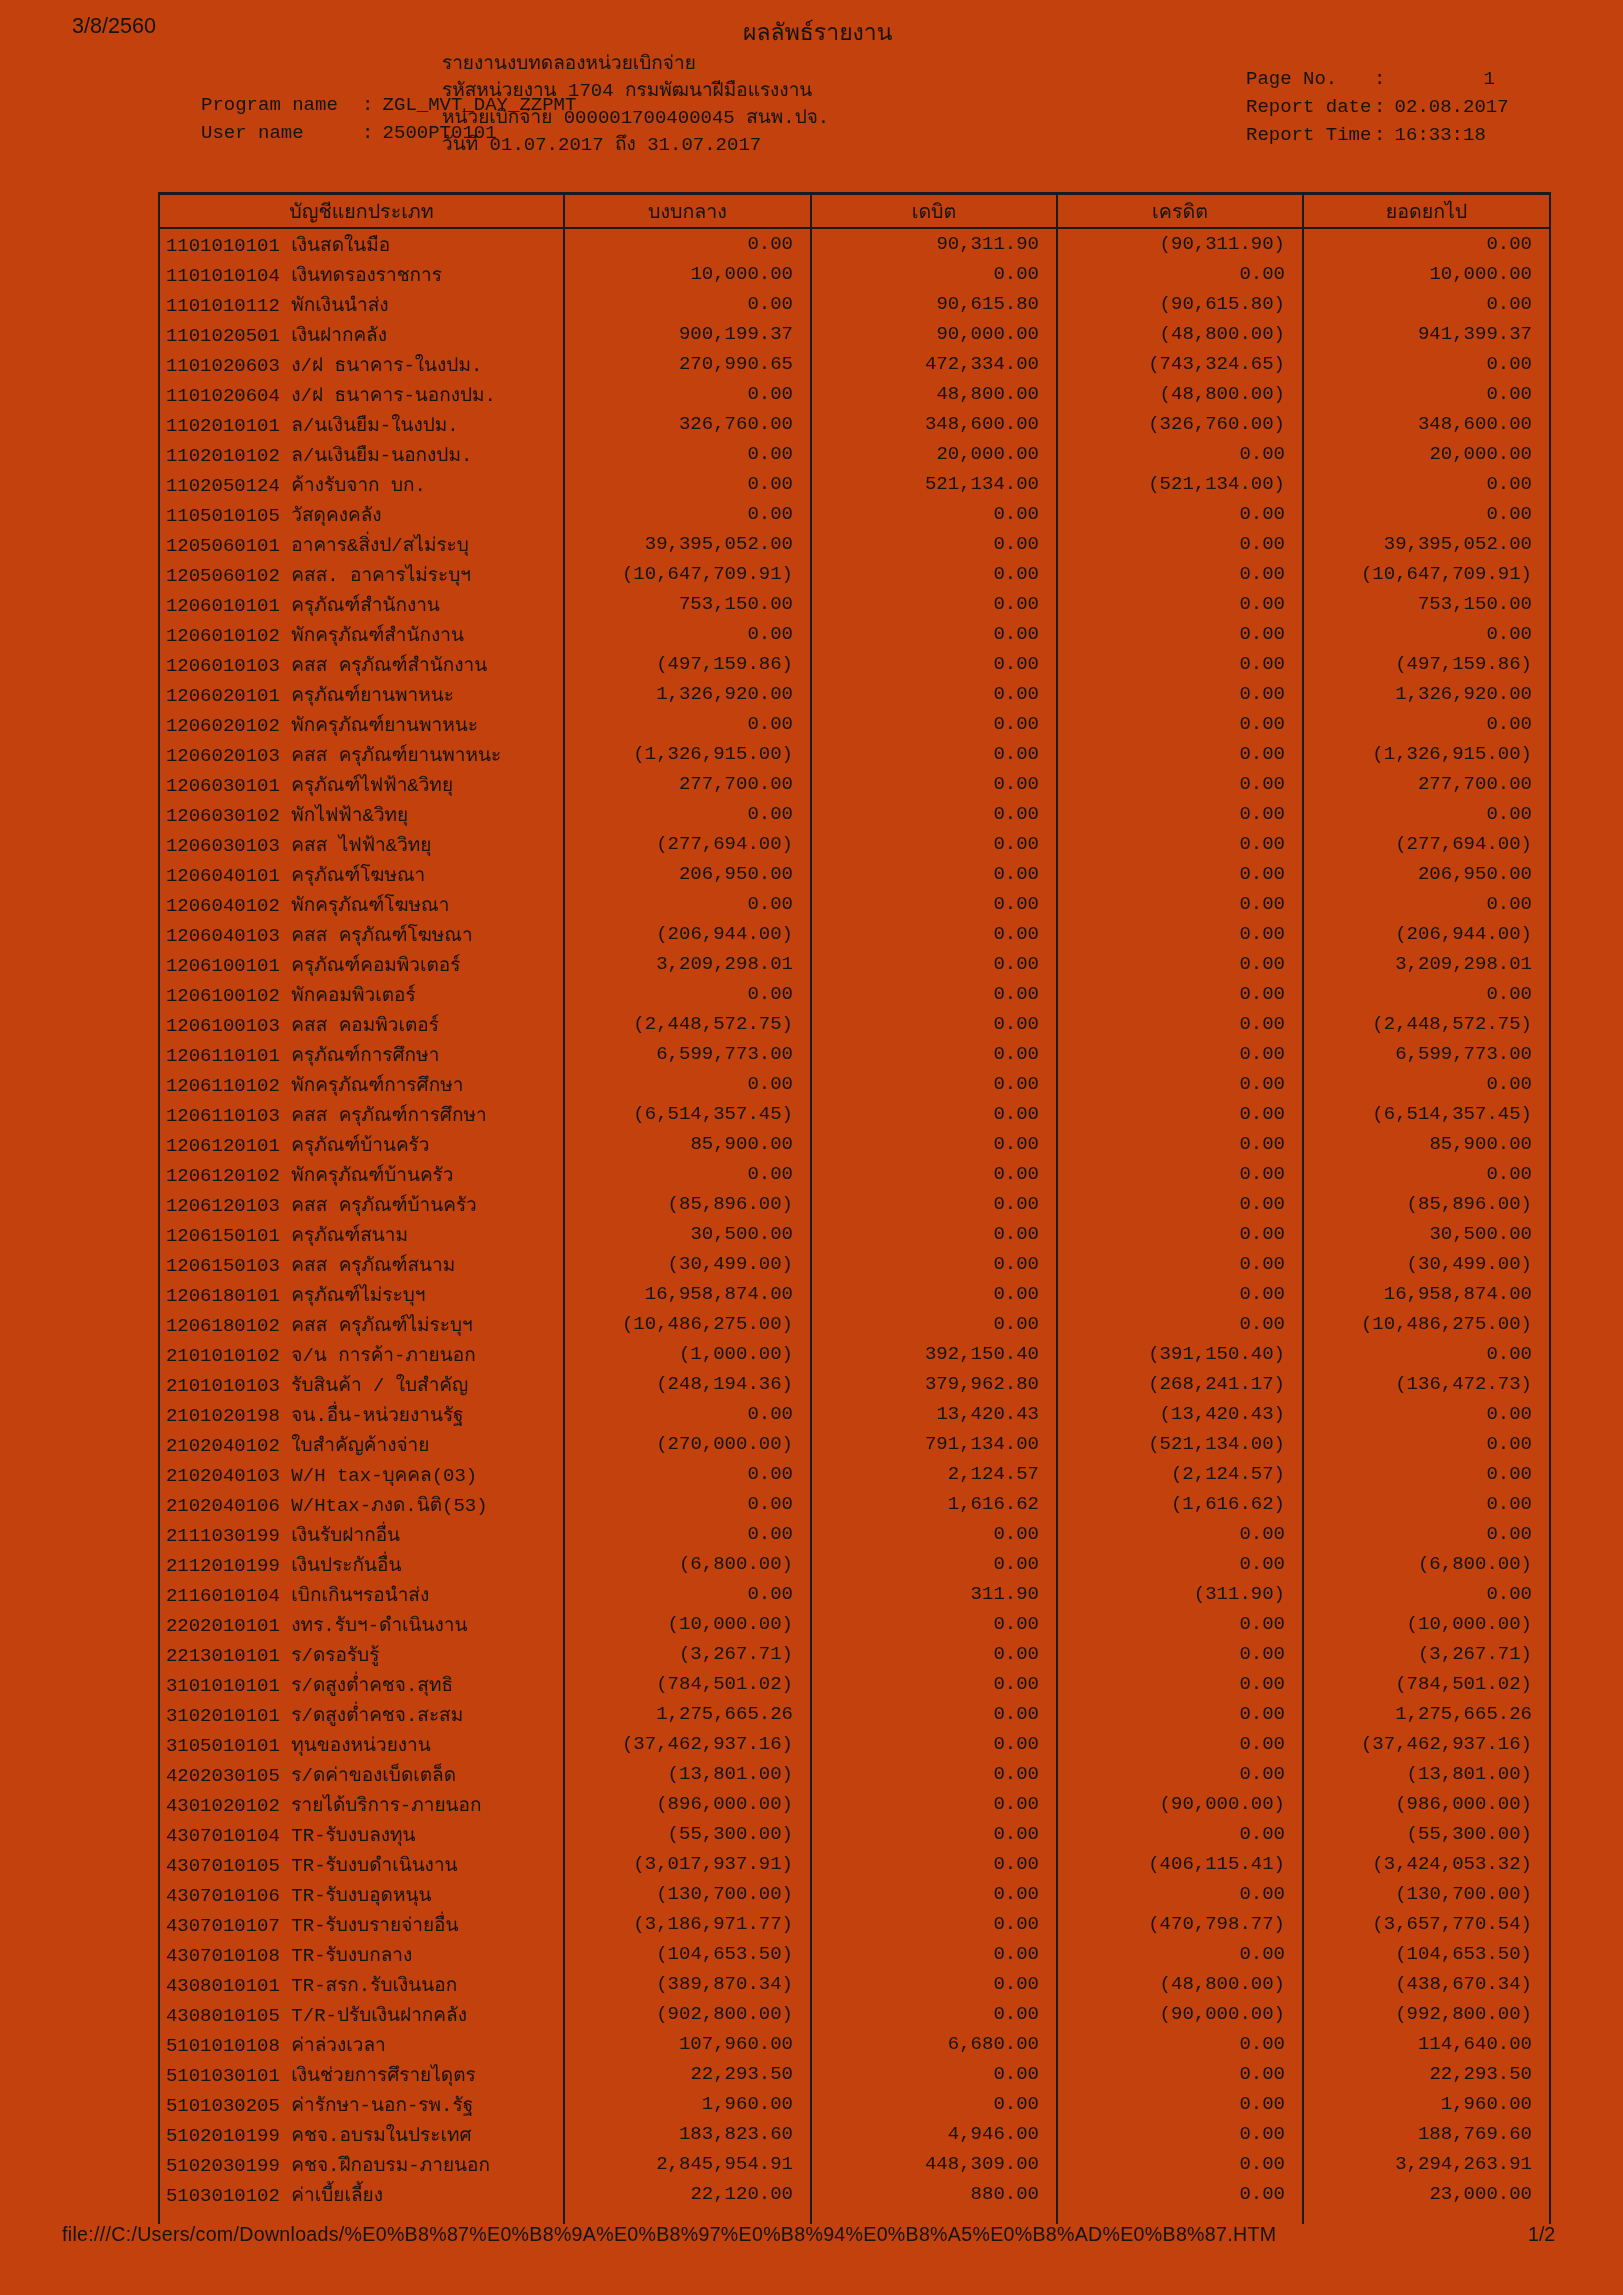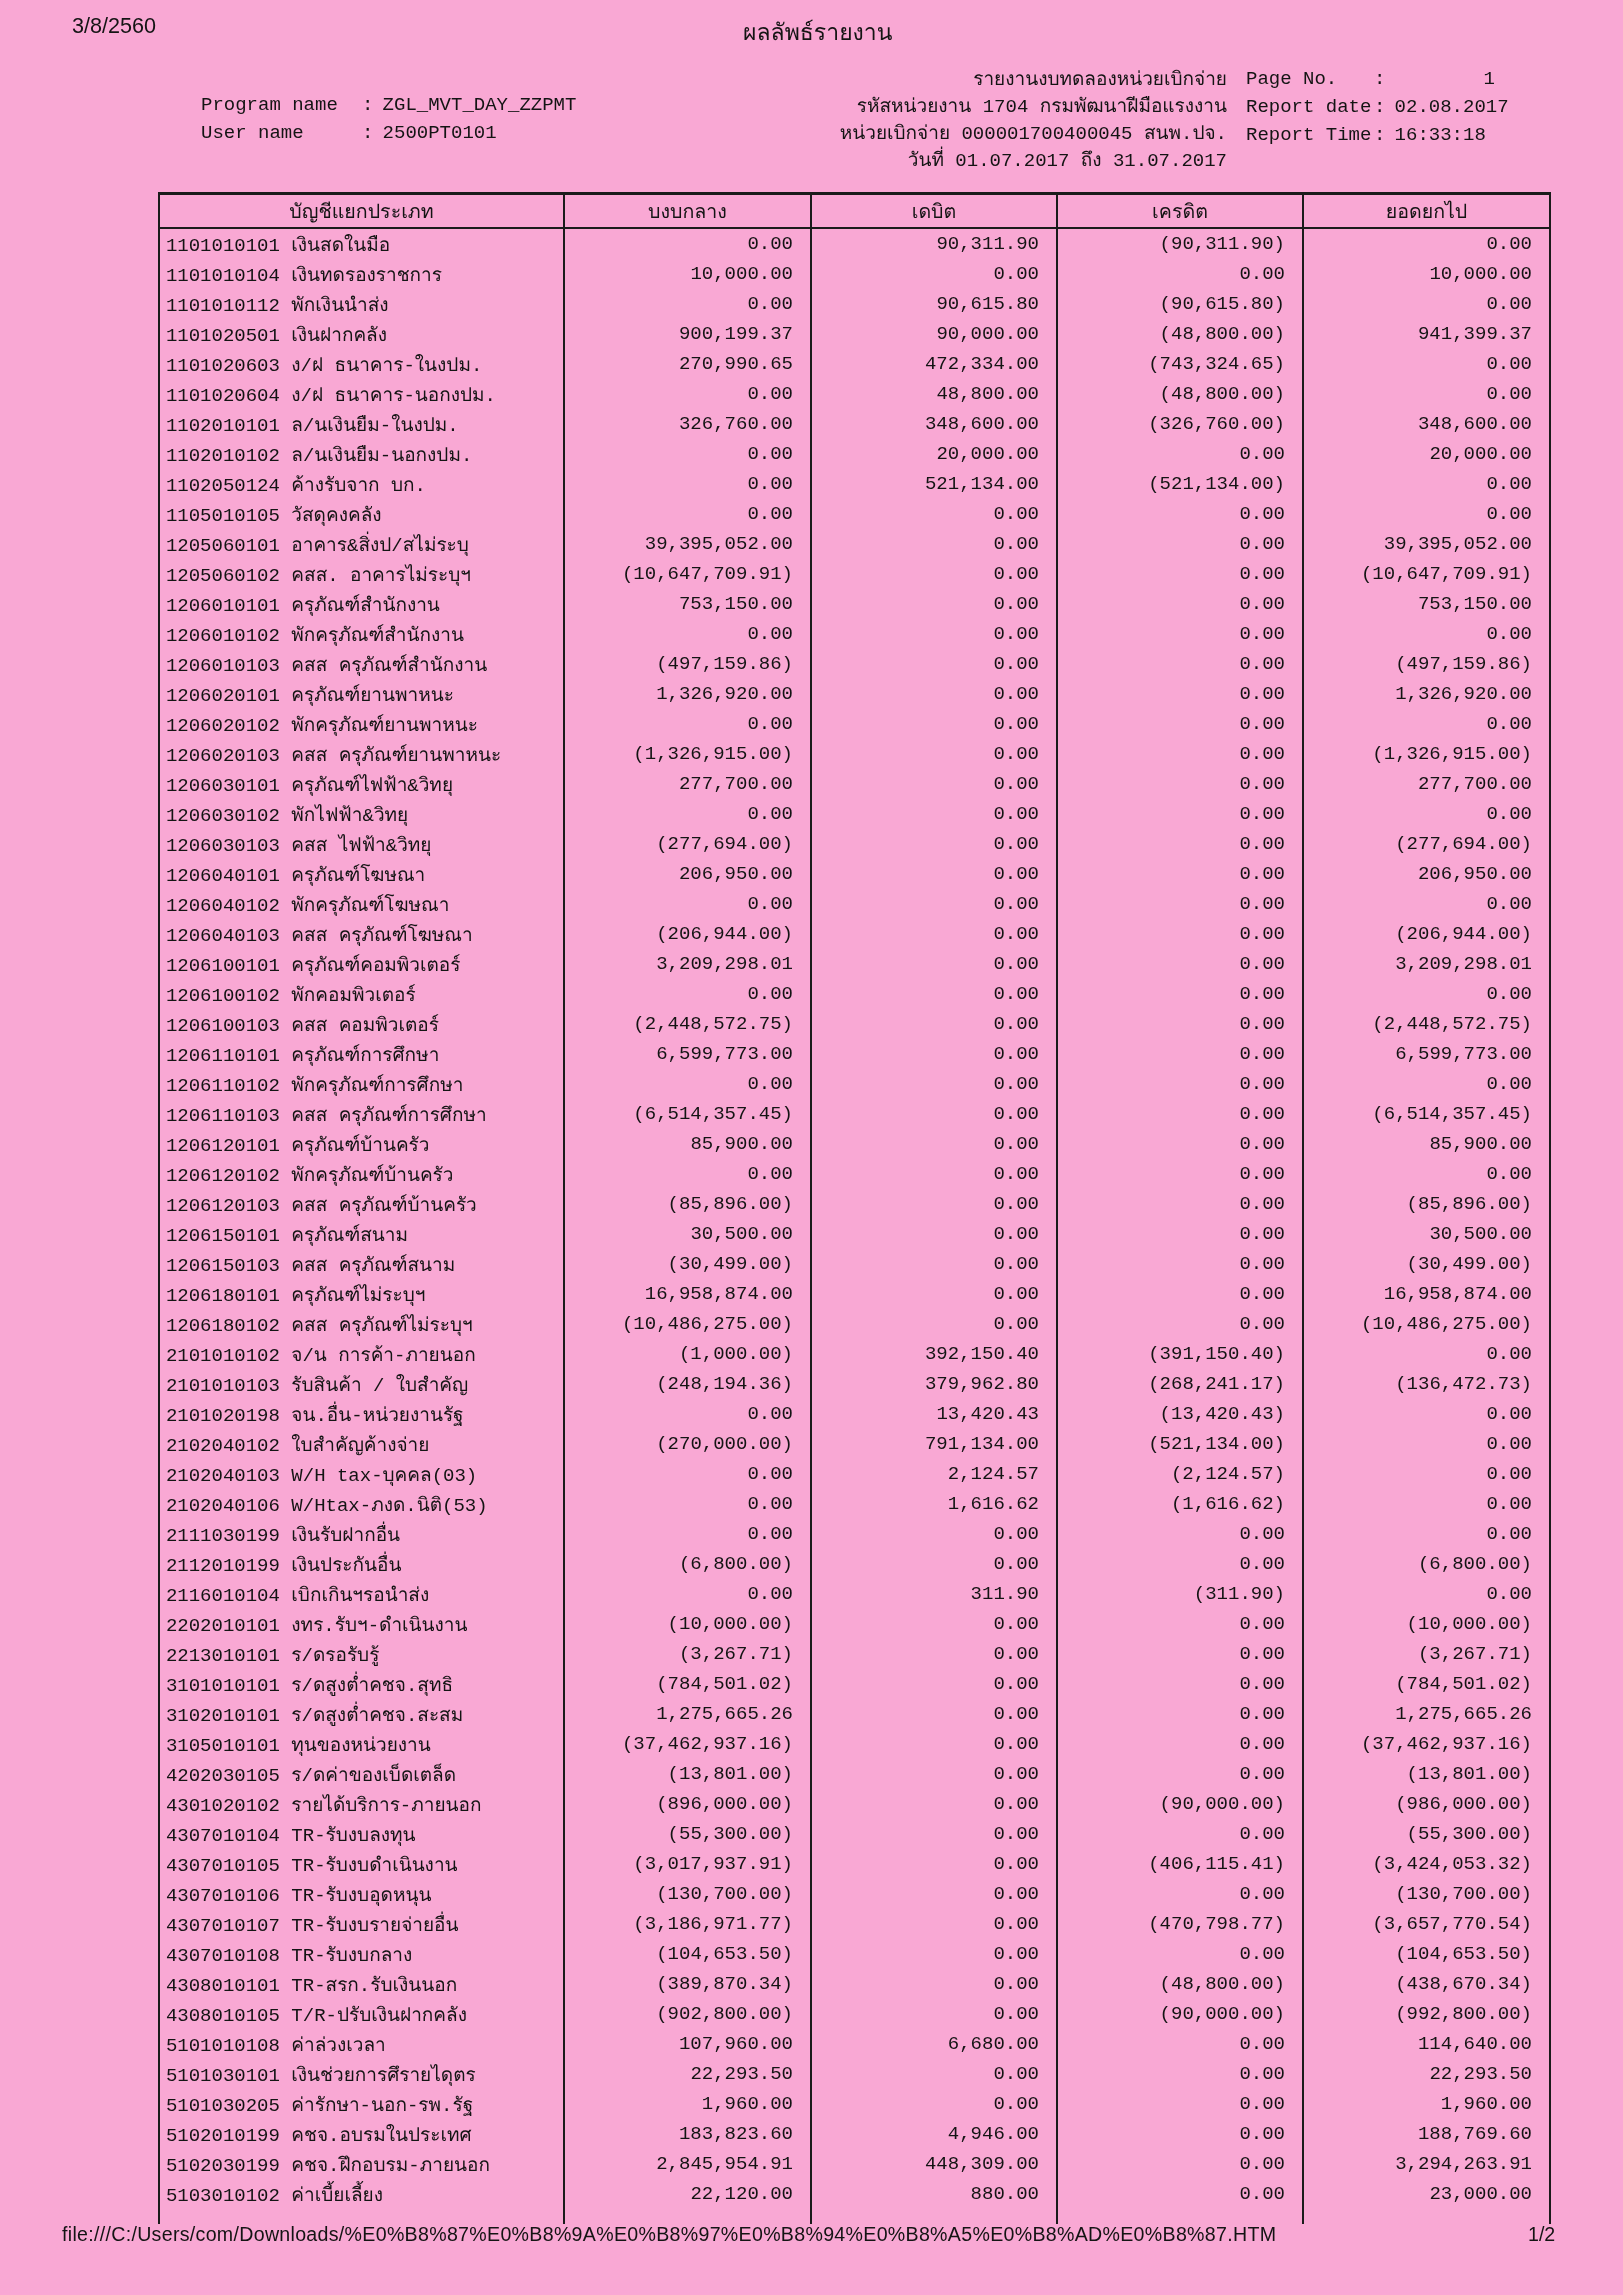--- a/index.html
+++ b/index.html
@@ -1,32 +1,32 @@
 <!DOCTYPE html>
 <html style="font-size:10.5px"><head>
 <meta charset="utf-8">
 <style>
   html,body{margin:0;padding:0;background:#e8e8e8;}
-  .page{position:relative;width:1623px;height:2295px;background:#f9a8d4;overflow:hidden;
+  .page{position:relative;width:1623px;height:2295px;background:#c2410c;overflow:hidden;
         font-family:"Liberation Mono","DejaVu Sans Mono",monospace;color:#141414;}
   .sans{font-family:"Liberation Sans","DejaVu Sans",sans-serif;}
   .abs{position:absolute;}
 
   
   .print-date{left:72px;top:13px;font-size:21.6px;}
   .print-title{left:743px;top:14.4px;font-size:23px;}
   .print-url{left:62px;top:2223px;font-size:19.6px;letter-spacing:0.3px;}
   .print-page{left:1528px;top:2223px;font-size:19.6px;}
 
   
   .hdr{font-size:19px;line-height:27.5px;white-space:nowrap;}
   .hdr-left{left:161px;top:92px;}
   .hdr-left .lbl{display:inline-block;width:161px;margin-left:40px;}
   .hdr-left .val{padding-left:9.2px;}
-  .hdr-center{left:442px;top:67px;width:785px;text-align:right;line-height:27px;}
+  .hdr-center{left:442px;top:51px;width:785px;text-align:left;line-height:27px;}
   .hdr-right{left:1233px;top:65px;line-height:28px;}
   .hdr-right .lbl{display:inline-block;width:128px;margin-left:13px;}
   .hdr-right .val{padding-left:9.2px;}
   .hdr-right .val-page{padding-left:98px;}
 
   
   table.tb{position:absolute;left:158px;top:192px;width:1392px;border-collapse:collapse;
            table-layout:fixed;font-size:19px;}
   .tb th,.tb td{border-left:2px solid #1b1b1b;padding:0;overflow:hidden;white-space:nowrap;}
   .tb th:last-child,.tb td:last-child{border-right:2px solid #1b1b1b;}

